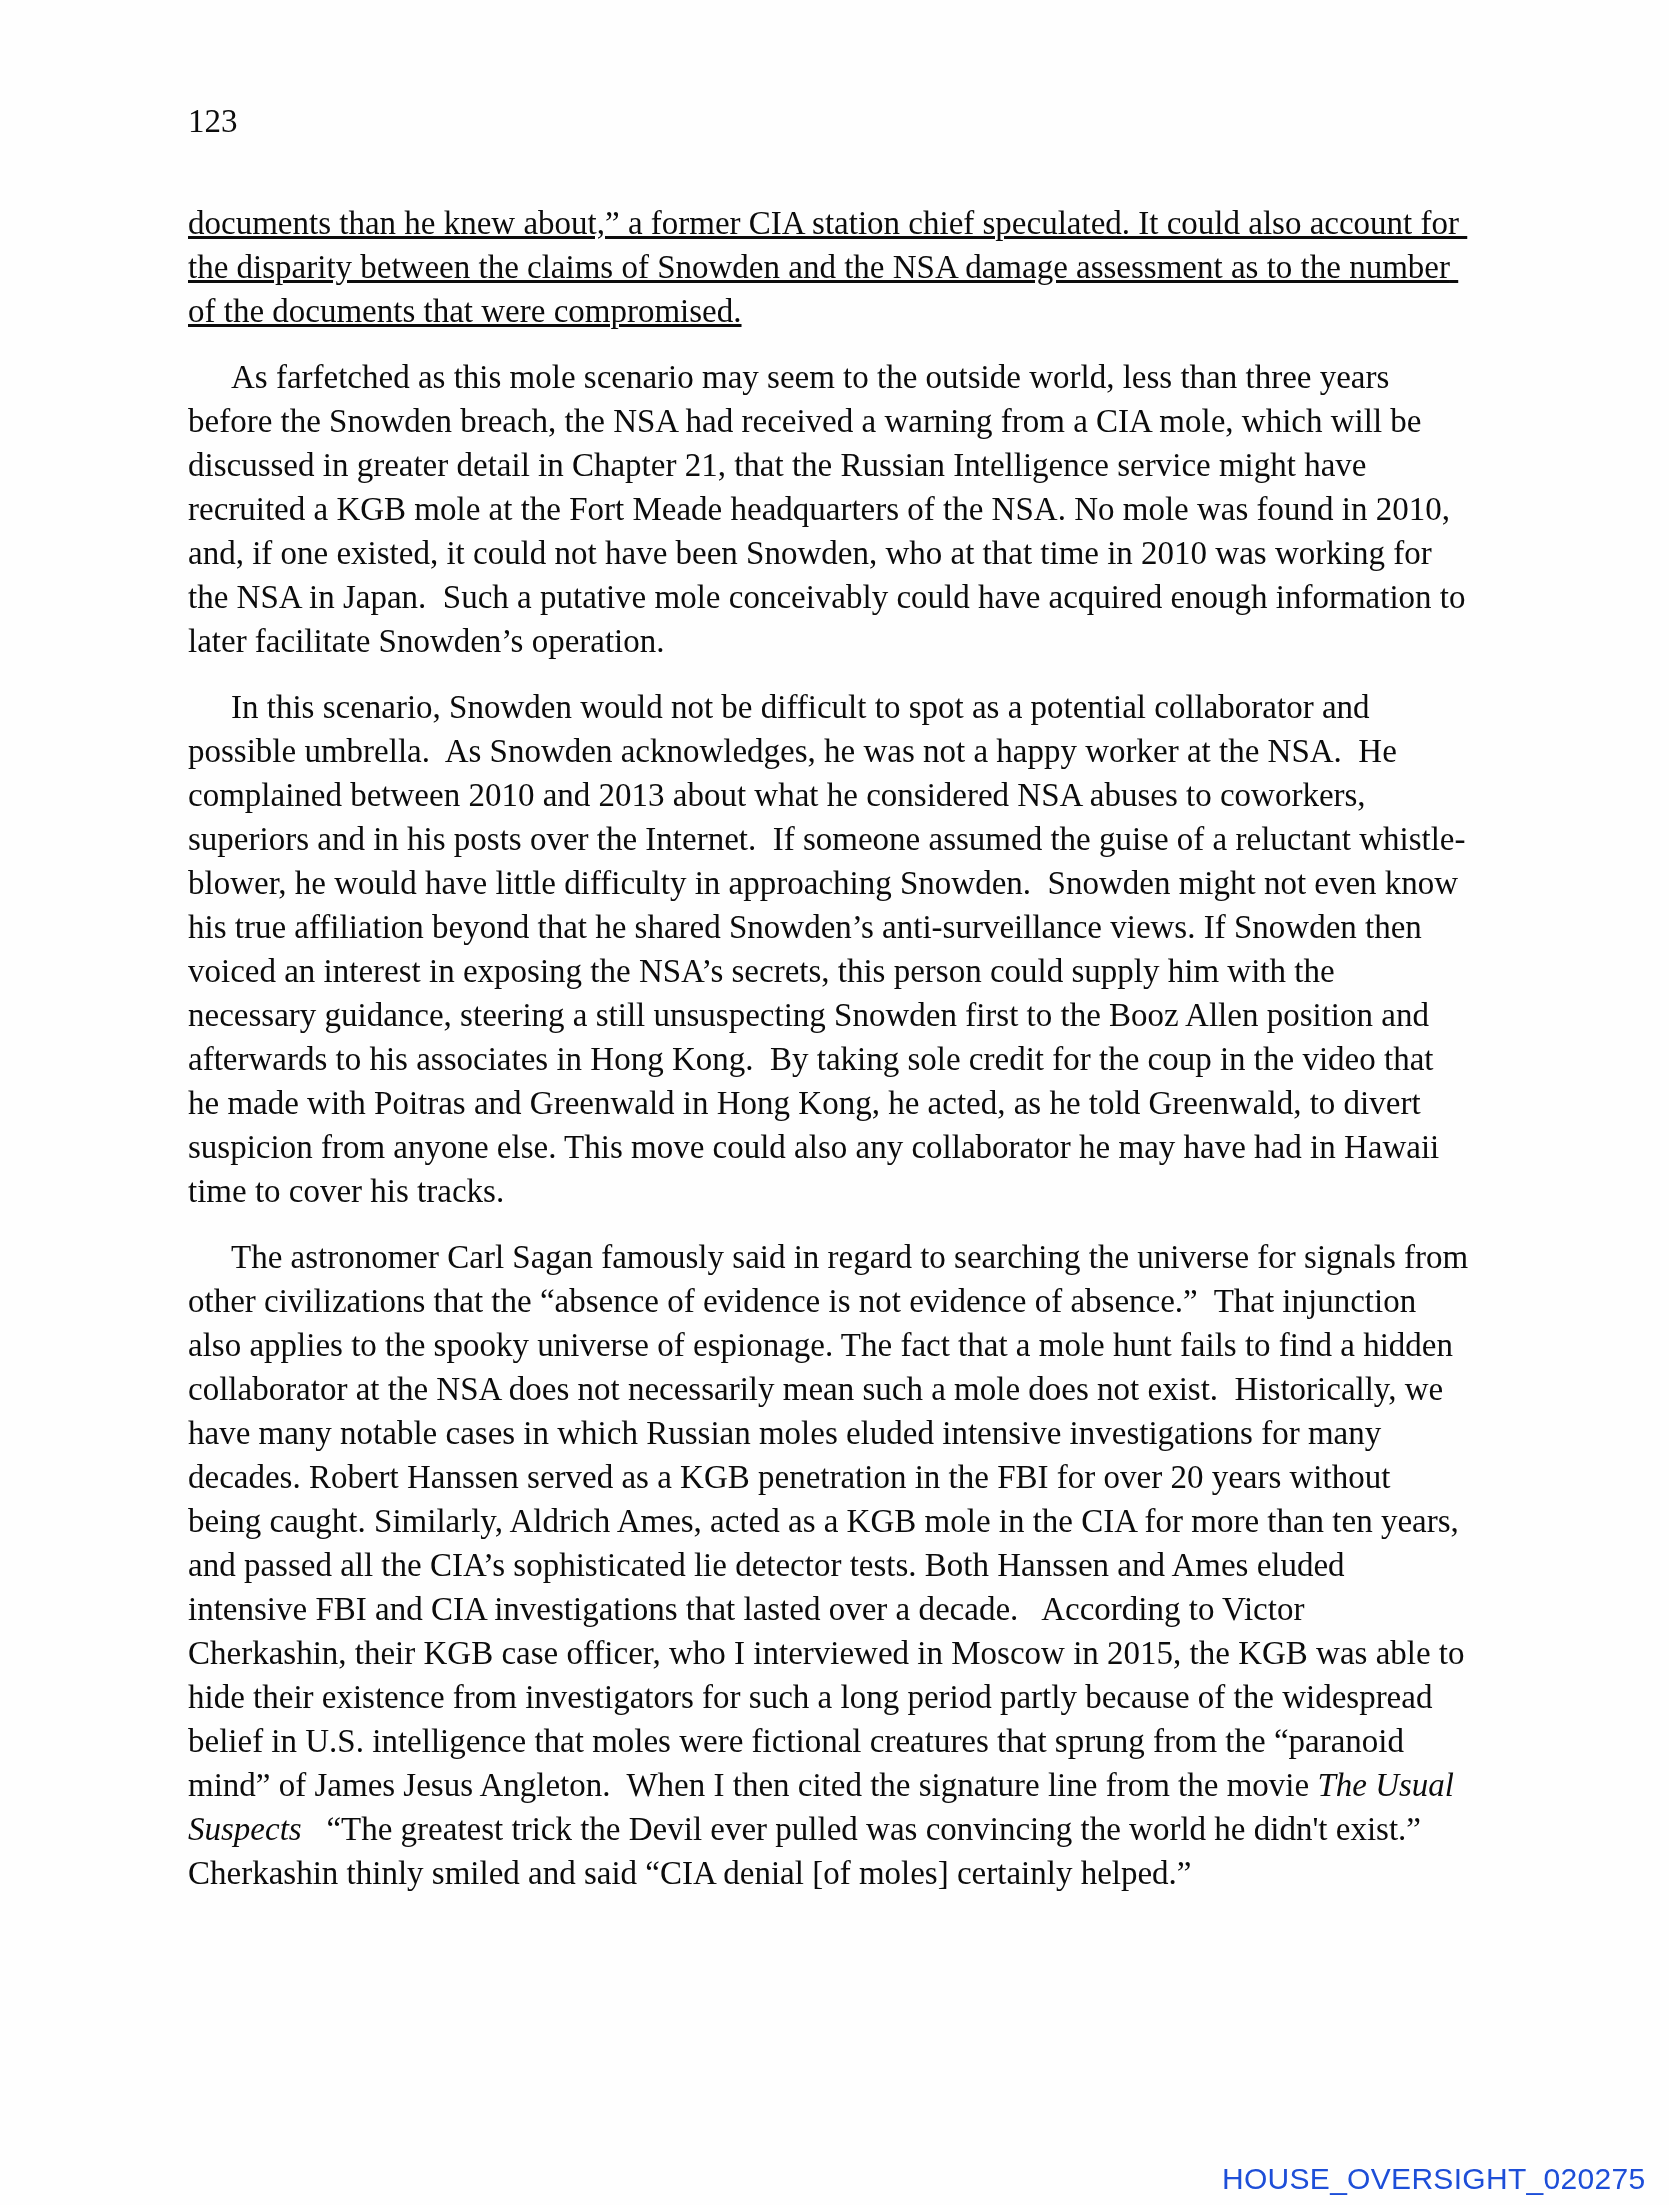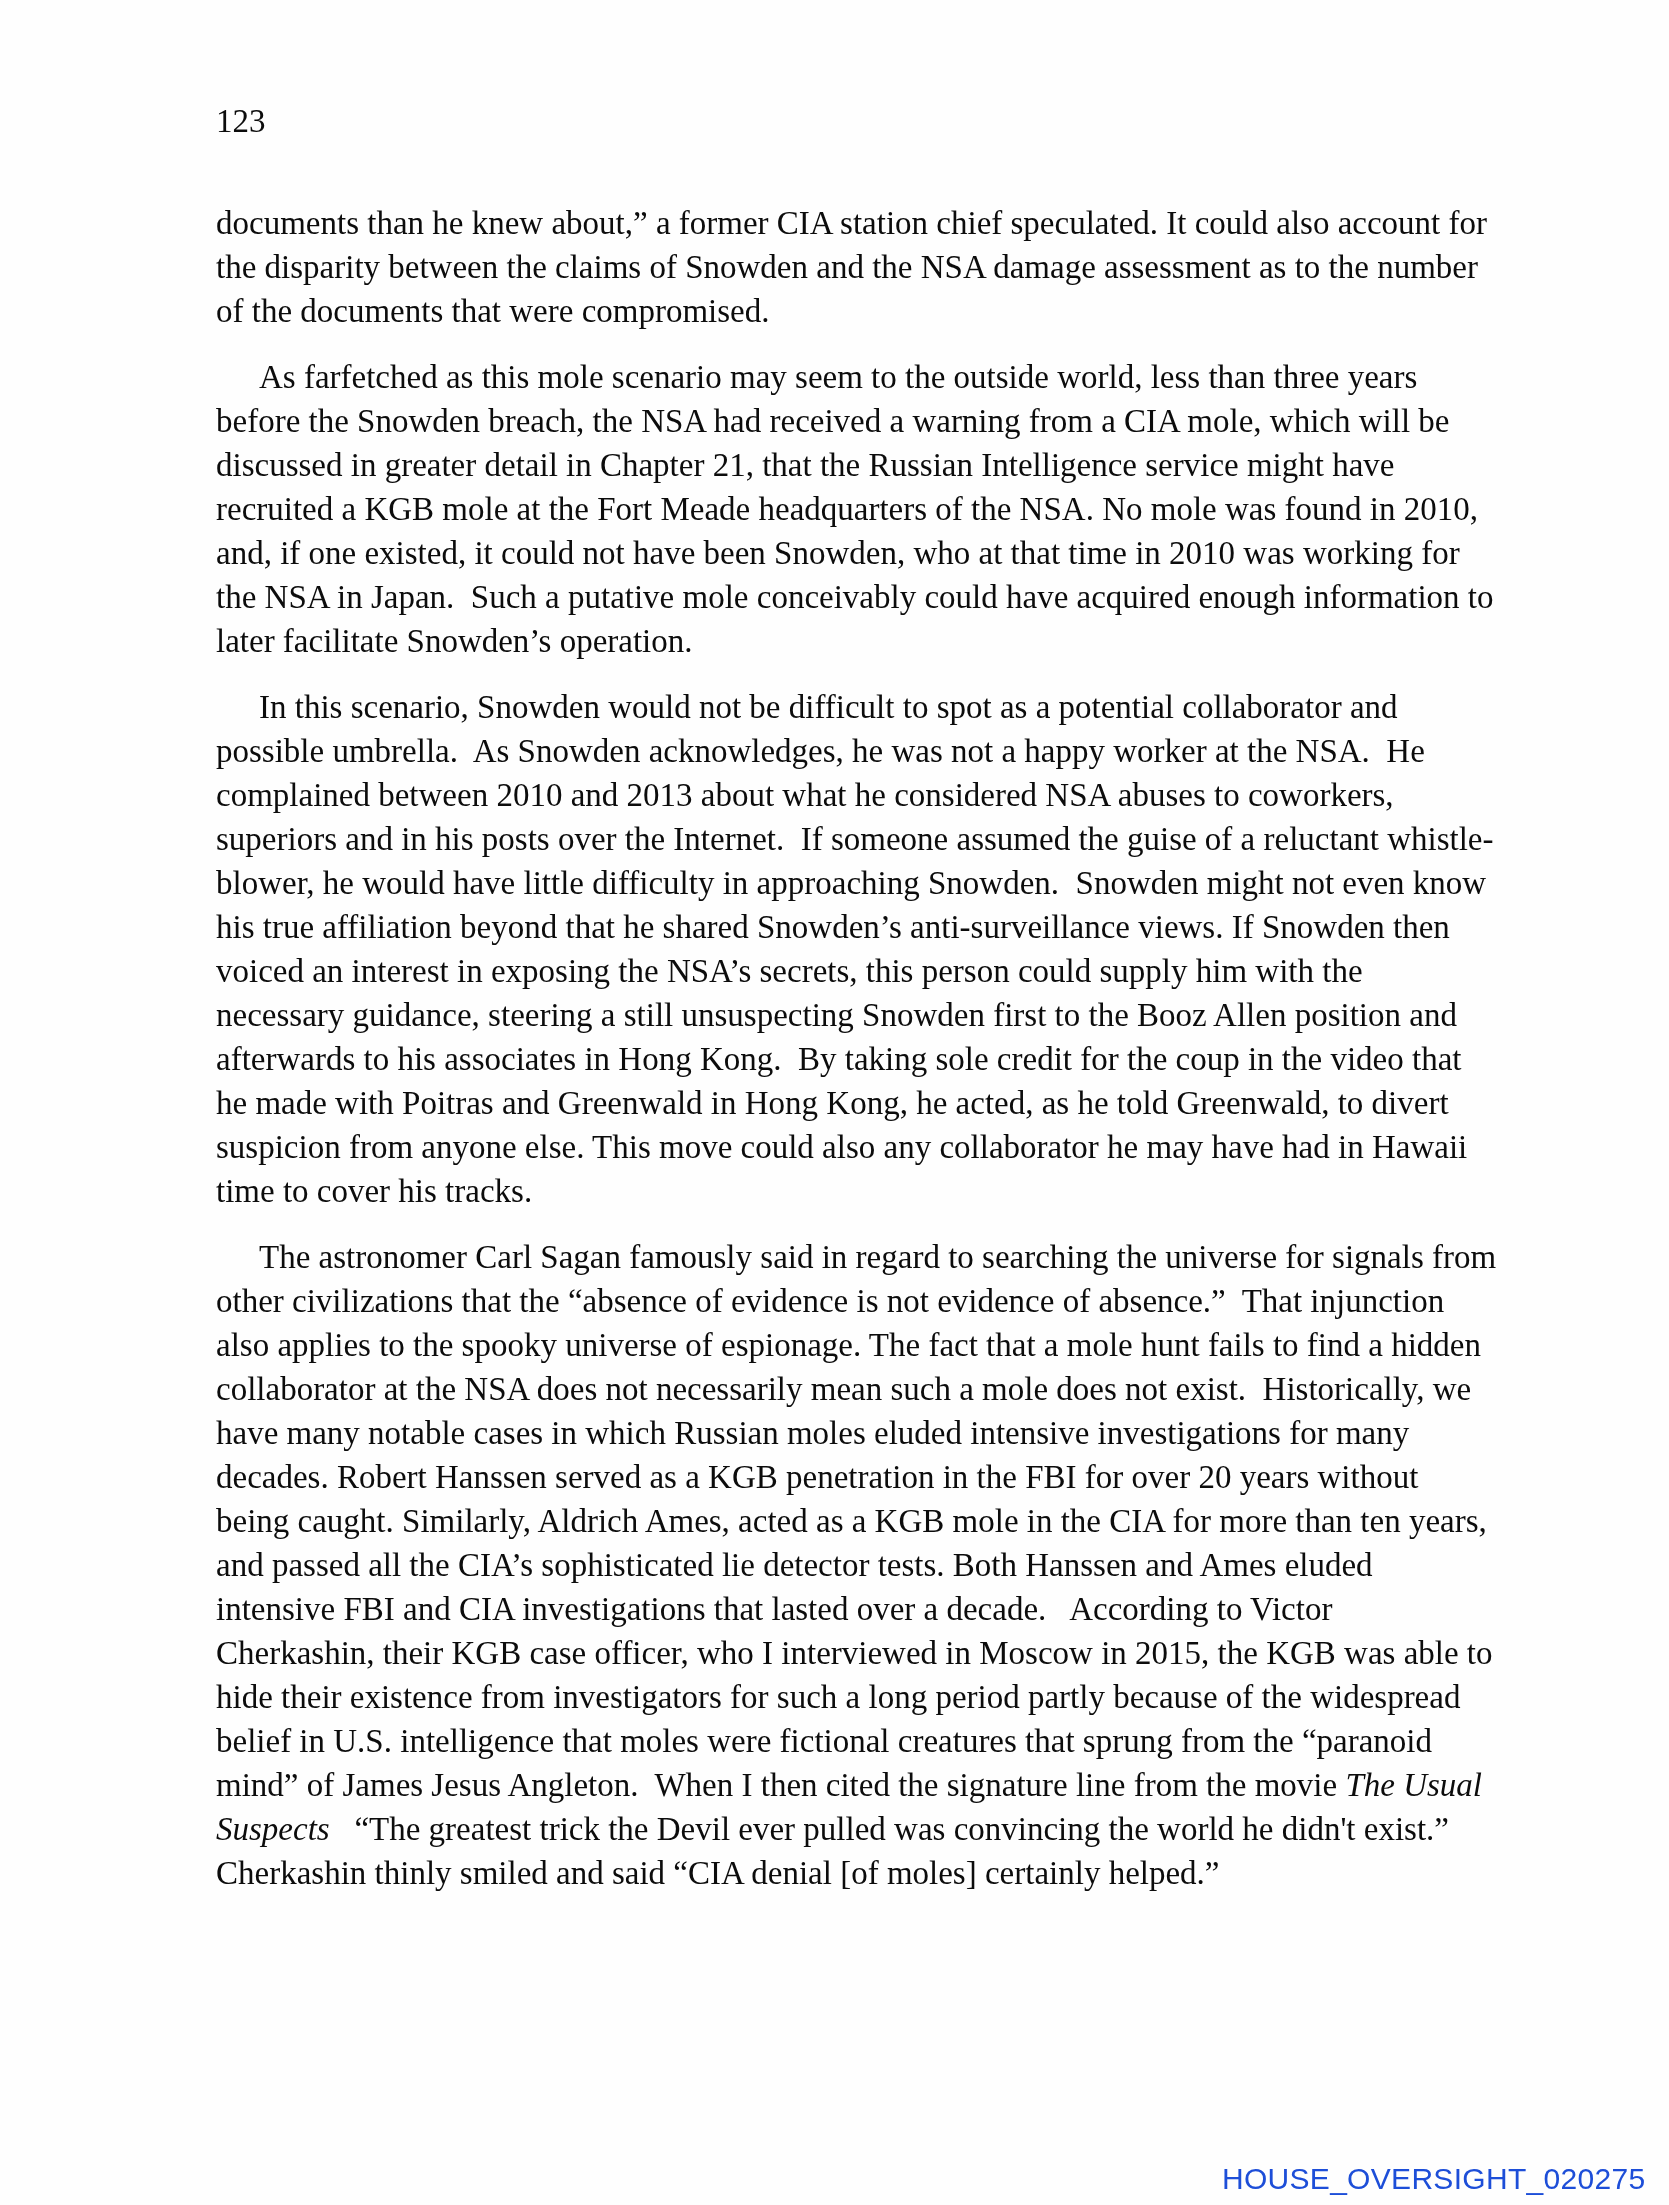--- a/index.html
+++ b/index.html
@@ -14,37 +14,37 @@
     background: #fefefe;
     color: #0c0c0c;
     font-family: "Liberation Serif", "DejaVu Serif", serif;
     overflow: hidden;
   }
   .content {
     position: absolute;
     left: 188px;
     top: 99px;
     width: 1282px;
-    margin-left: 28px;
   }
   .page-number {
     font-size: 33px;
     line-height: 44px;
     margin: 0 0 58px 0;
   }
   p.para {
     font-size: 33px;
     line-height: 44px;
     margin: 0 0 22px 0;
     text-align: left;
     white-space: pre-wrap;
     text-indent: 43px;
   }
   p.para.first {
     text-indent: 0;
+    text-decoration: underline;
   }
   p.para .seg {
     white-space: pre-wrap;
   }
   .movie-title {
     font-style: italic;
   }
   .bates {
     position: absolute;
     right: 23.6px;

